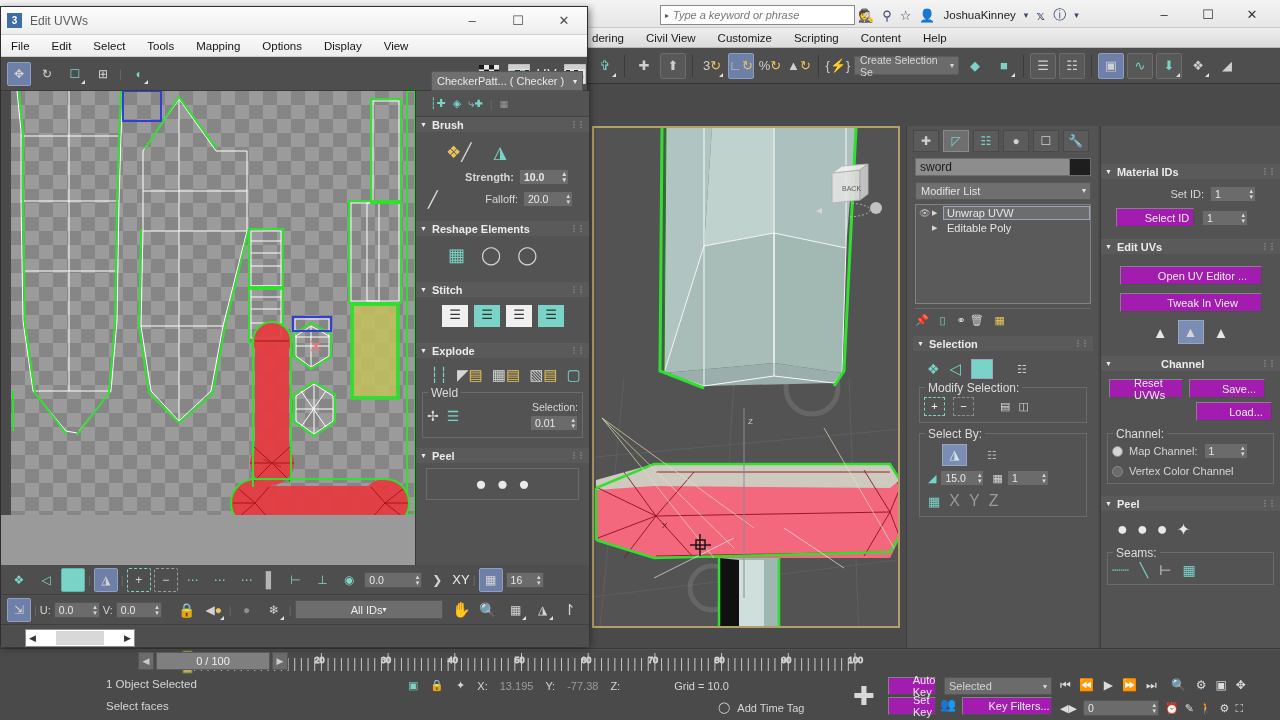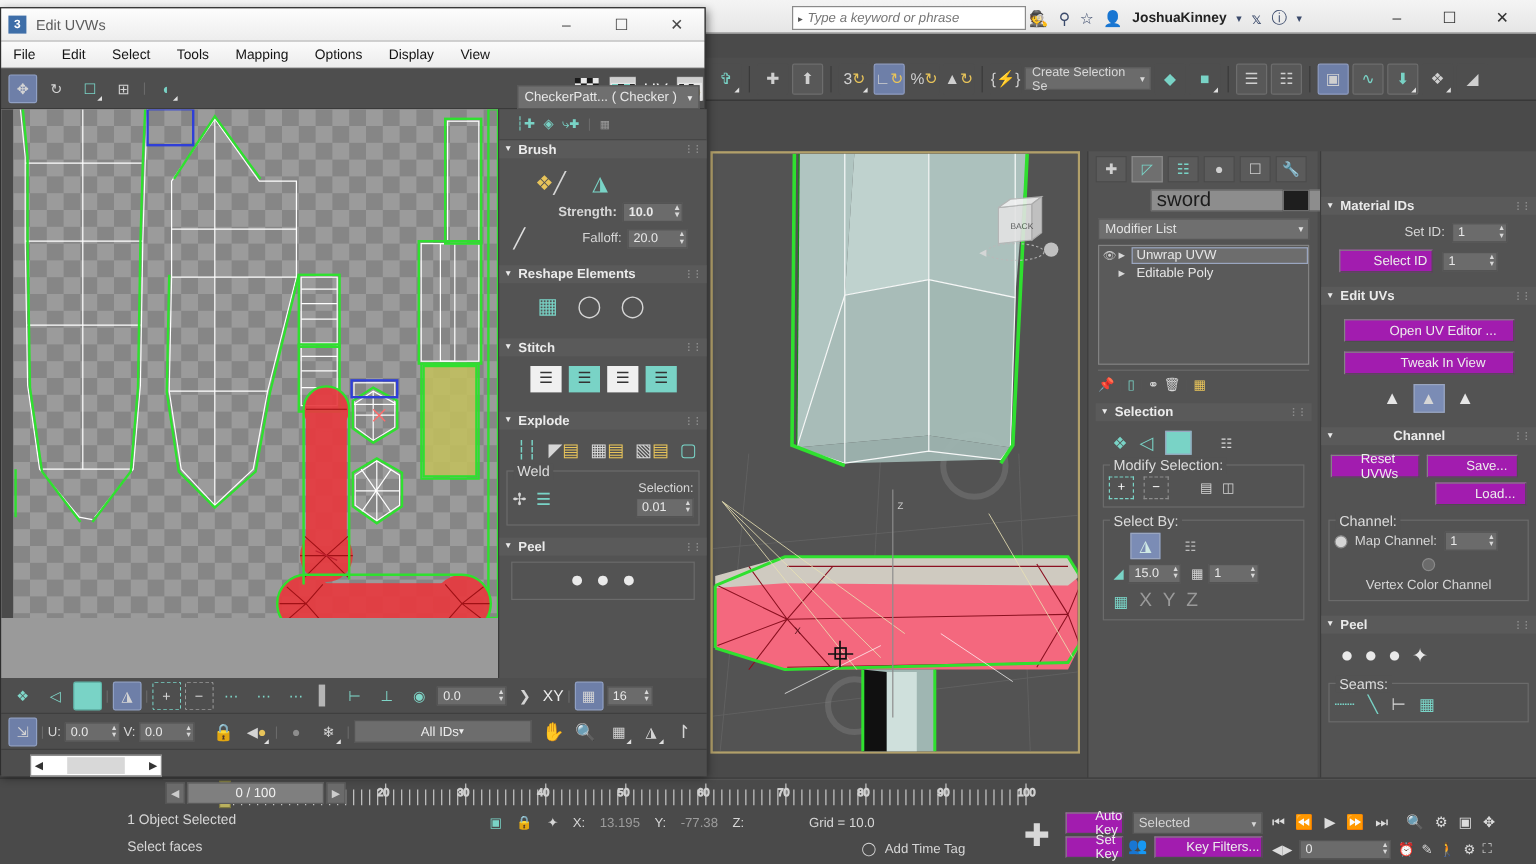--- a/index.html
+++ b/index.html
@@ -25,21 +25,21 @@
     position:absolute; left:660px; top:5px; height:20px; width:195px;
     background:#fff; border:1px solid #8a8a8a; display:flex; align-items:center;
   }
   #search-arrow { width:12px; text-align:center; color:#555; font-size:8px; }
   #search-input {
     border:0; outline:0; flex:1; height:18px; font-style:italic; font-size:11px;
     color:#9a9a9a; font-family:"Liberation Sans",sans-serif; background:transparent;
   }
   .ticon { color:#3b4a6b; font-size:13px; }
   #tb-icons { position:absolute; left:858px; top:6px; display:flex; align-items:center; gap:8px; }
-  #user-name { color:#222; font-size:11.5px;font-weight:bold; }
+  #user-name { color:#222; font-size:11.5px; }
   #win-btns { position:absolute; right:6px; top:0; height:28px; display:flex; align-items:center; }
   #win-btns div { width:44px; height:28px; display:flex; align-items:center; justify-content:center; color:#333; font-size:13px; }
 
   
   #max-menubar {
     position:absolute; left:0; top:28px; width:1280px; height:20px;
     background: linear-gradient(#eeeeee,#dcdcdc);
     border-bottom:1px solid #b8b8b8;
     display:flex; align-items:center; padding-left:592px;
   }
@@ -80,21 +80,21 @@
   }
   #cmd-tabs { position:absolute; left:6px; top:4px; display:flex; gap:4px; }
   .cmdtab {
     width:26px; height:22px; background:#5b5b5b; border:1px solid #4a4a4a;
     display:flex; align-items:center; justify-content:center; color:#cfcfcf; font-size:12px;
   }
   .cmdtab.on { background:#6f6f6f; border:1px solid #8a8a8a; }
   #obj-name {
     position:absolute; left:8px; top:32px; width:171px; height:18px;
     background:#8d8d8d; border:1px solid #6d6d6d; color:#1c1c1c;
-    font-size:17px; padding-left:4px; line-height:16px;margin-left:44px;
+    font-size:12px; padding-left:4px; line-height:16px;
   }
   #obj-color { position:absolute; left:162px; top:32px; width:22px; height:18px; background:#1e1e1e; border:1px solid #6d6d6d; }
   #modlist {
     position:absolute; left:8px; top:56px; width:176px; height:18px;
     background:#6f6f6f; border:1px solid #585858; color:#e2e2e2; font-size:11px;
     padding-left:5px; line-height:16px; display:flex; justify-content:space-between; padding-right:4px;
   }
   #modstack {
     position:absolute; left:8px; top:78px; width:176px; height:100px;
     background:#5a5a5a; border:1px solid #828282;
@@ -220,20 +220,28 @@
       <span class="ticon">ⓘ</span>
       <span class="ticon" style="font-size:9px">▾</span>
     </div>
     <div id="win-btns">
       <div>–</div>
       <div>☐</div>
       <div>✕</div>
     </div>
   </div>
 
+  <div id="max-menubar">
+    <span>dering</span>
+    <span>Civil View</span>
+    <span>Customize</span>
+    <span>Scripting</span>
+    <span>Content</span>
+    <span>Help</span>
+  </div>
 
   <div id="max-toolbar">
     <div class="tbtn corner">
         <span class="tq">✞</span>
       </div>
     <div class="tsep"></div>
     <div class="tbtn">✚</div>
     <div class="tbtn box">⬆</div>
     <div class="tsep"></div>
     <div class="tbtn corner">3<span class="yel">↻</span></div>
@@ -514,21 +522,21 @@
     <div class="group-box" style="margin-top:12px;">
       <span class="group-lbl">Channel:</span>
       <div style="display:flex; align-items:center; gap:6px; margin-top:5px;">
         <span style="display:inline-block;width:11px;height:11px;border-radius:50%;background:#d5d5d5;border:1px solid #8a8a8a;"></span>
         <span>Map Channel:</span>
         <span class="spin" style="width:44px">
           <span>1</span>
           <span class="ar">▴<br>▾</span>
         </span>
       </div>
-      <div style="display:flex; align-items:center; gap:6px; margin-top:6px;flex-direction:column;">
+      <div style="display:flex; align-items:center; gap:6px; margin-top:6px;">
         <span style="display:inline-block;width:11px;height:11px;border-radius:50%;background:#6b6b6b;border:1px solid #8a8a8a;"></span>
         <span>Vertex Color Channel</span>
       </div>
     </div>
 
     <div class="rollup-head" style="margin-top:12px;">
       <span class="rt">▼</span>
       <span>Peel</span>
       <span class="grip">⋮⋮</span>
     </div>

